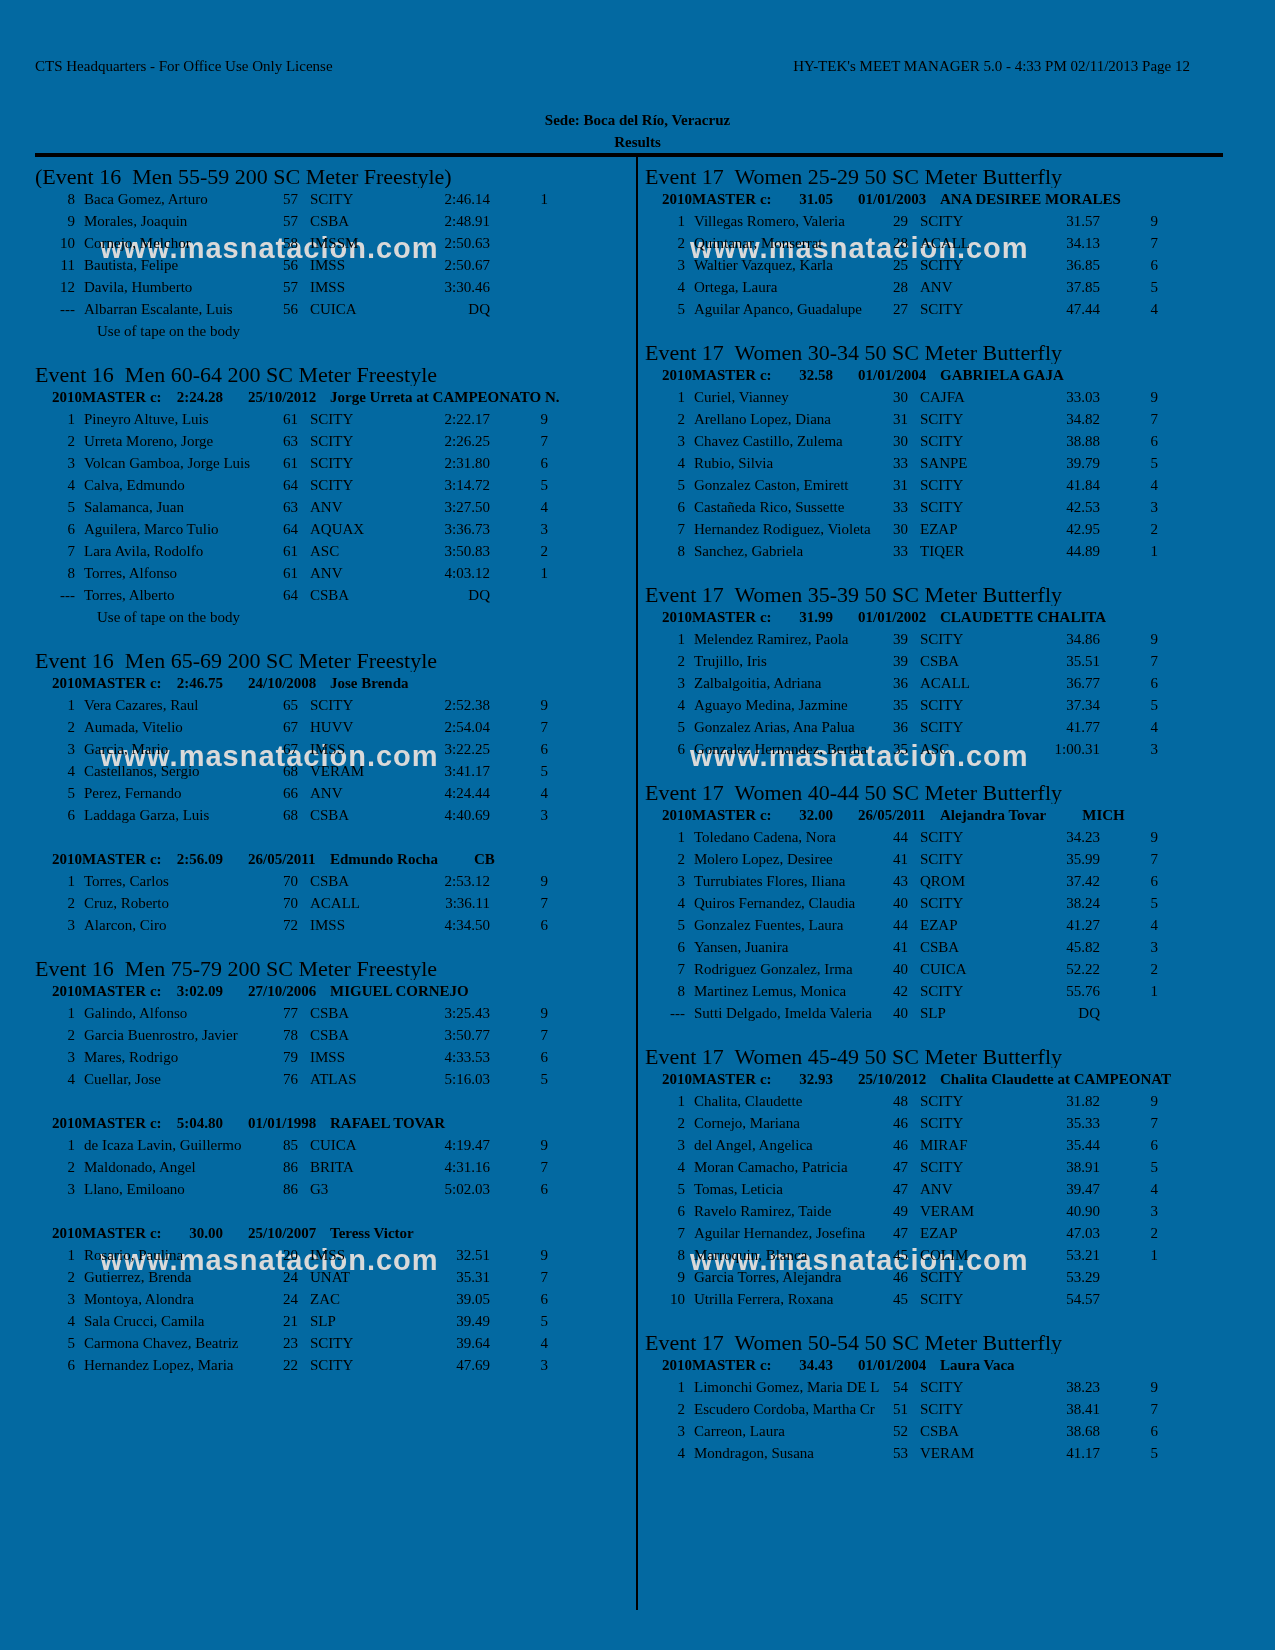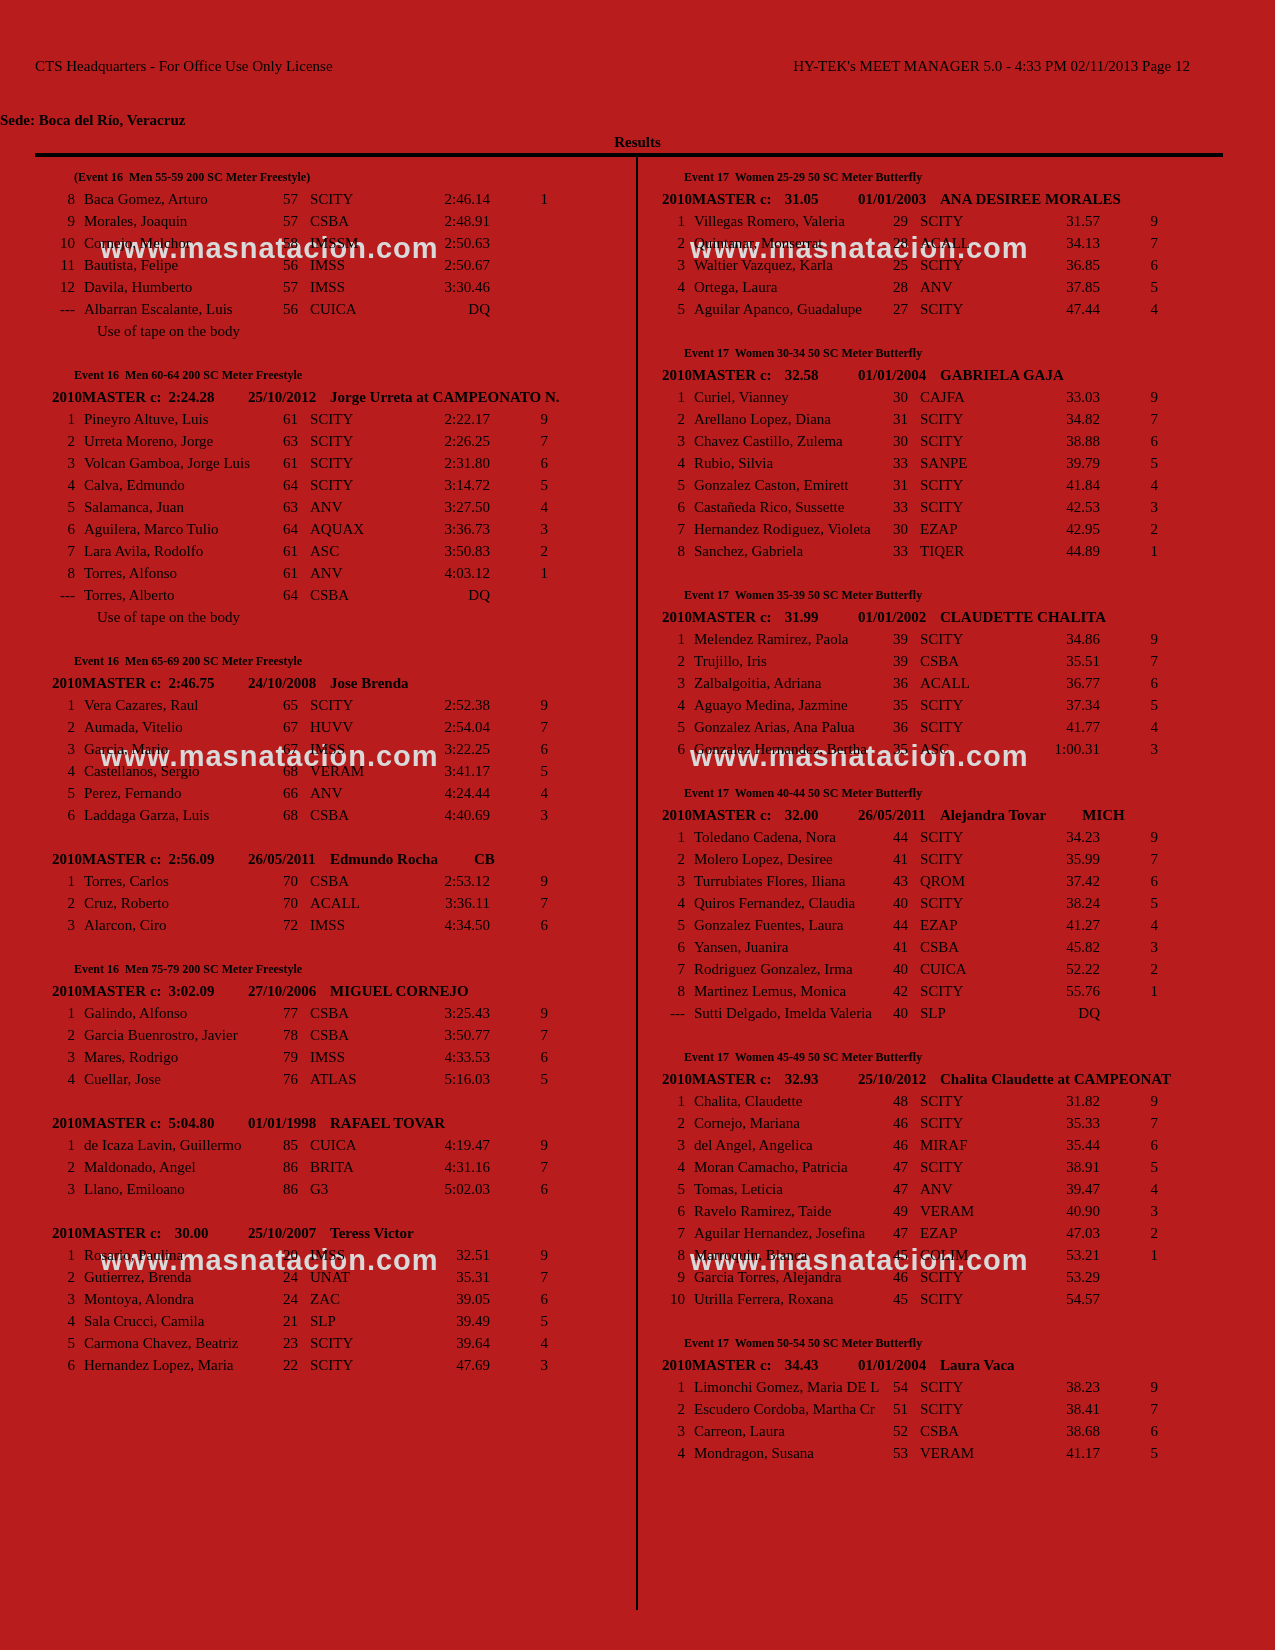--- a/index.html
+++ b/index.html
@@ -1,37 +1,37 @@
 <!DOCTYPE html>
 <html><head>
 <meta charset="utf-8">
 <style>
   html,body{margin:0;padding:0;background:#fff;}
-  .page{position:relative;width:1275px;height:1650px;background:#b91c1c;
+  .page{position:relative;width:1275px;height:1650px;background:#0369a1;
         font-family:"Liberation Serif", serif;color:#000;overflow:hidden;}
   .topbar{position:absolute;left:35px;right:85px;top:58px;display:flex;
           justify-content:space-between;font-size:15px;}
   .doc-title{position:absolute;top:86px;left:0;width:100%;text-align:center;
              font-weight:bold;font-size:16px;}
-  .doc-subtitle{position:absolute;top:112px;left:0;width:100%;text-align:left;
+  .doc-subtitle{position:absolute;top:112px;left:0;width:100%;text-align:center;
                 font-weight:bold;font-size:15px;}
   .results-label{position:absolute;top:134px;left:0;width:100%;text-align:center;
                  font-weight:bold;font-size:15px;}
   .thick-rule{position:absolute;left:35px;top:153px;width:1188px;height:4px;background:#000;}
   .divider-v{position:absolute;left:636px;top:157px;width:2px;height:1453px;background:#000;}
   .col{position:absolute;top:166px;width:578px;}
   .col-left{left:35px;}
   .col-right{left:645px;}
   .section + .section{margin-top:22px;}
-  .event-title{font-weight:bold;font-size:12px;line-height:22px;white-space:pre;
-               overflow:hidden;margin-left:39px;}
+  .event-title{font-weight:normal;font-size:22px;line-height:22px;white-space:pre;
+               overflow:hidden;}
   .record{display:grid;grid-template-columns:108px 63px 25px 82px 1fr;
           padding-left:17px;font-weight:bold;font-size:15px;line-height:22px;
           white-space:nowrap;overflow:hidden;}
-  .record .r-time{text-align:center;}
+  .record .r-time{text-align:right;}
   .record .r-holder{display:flex;gap:36px;overflow:hidden;}
   .row{display:grid;grid-template-columns:40px 203px 20px 130px 62px 58px;
        font-size:15px;line-height:22px;}
   .row .c-place{text-align:right;}
   .row .c-name{padding-left:9px;white-space:nowrap;overflow:hidden;}
   .row .c-age{text-align:right;}
   .row .c-team{padding-left:12px;white-space:nowrap;overflow:hidden;}
   .row .c-time{text-align:right;}
   .row .c-points{text-align:right;}
   .note{padding-left:62px;font-size:15px;line-height:22px;}

